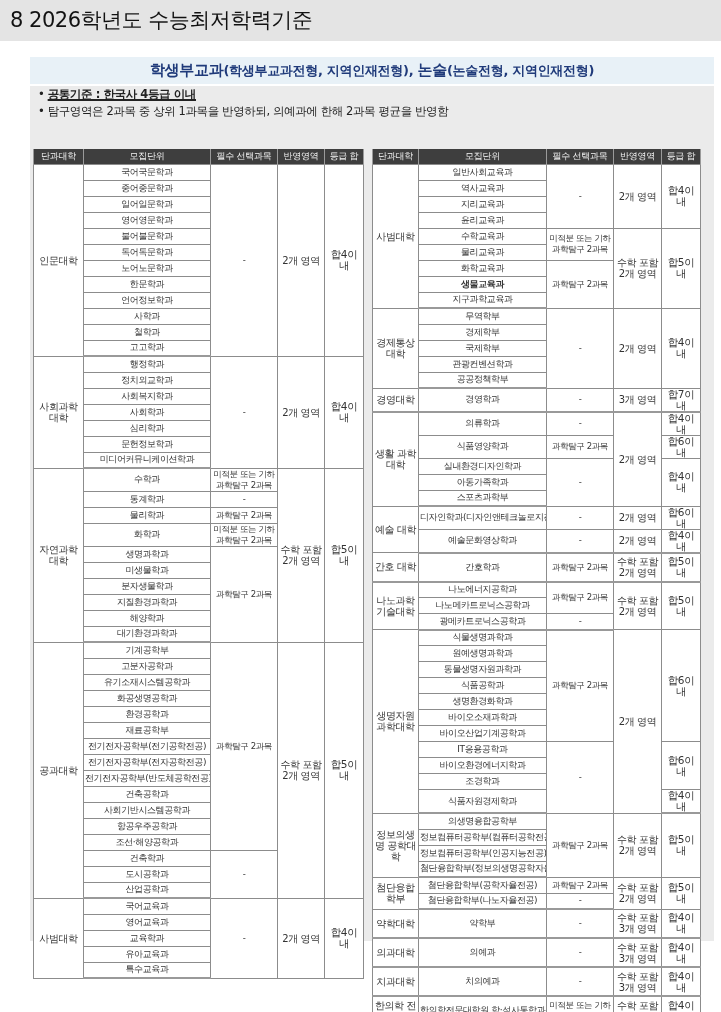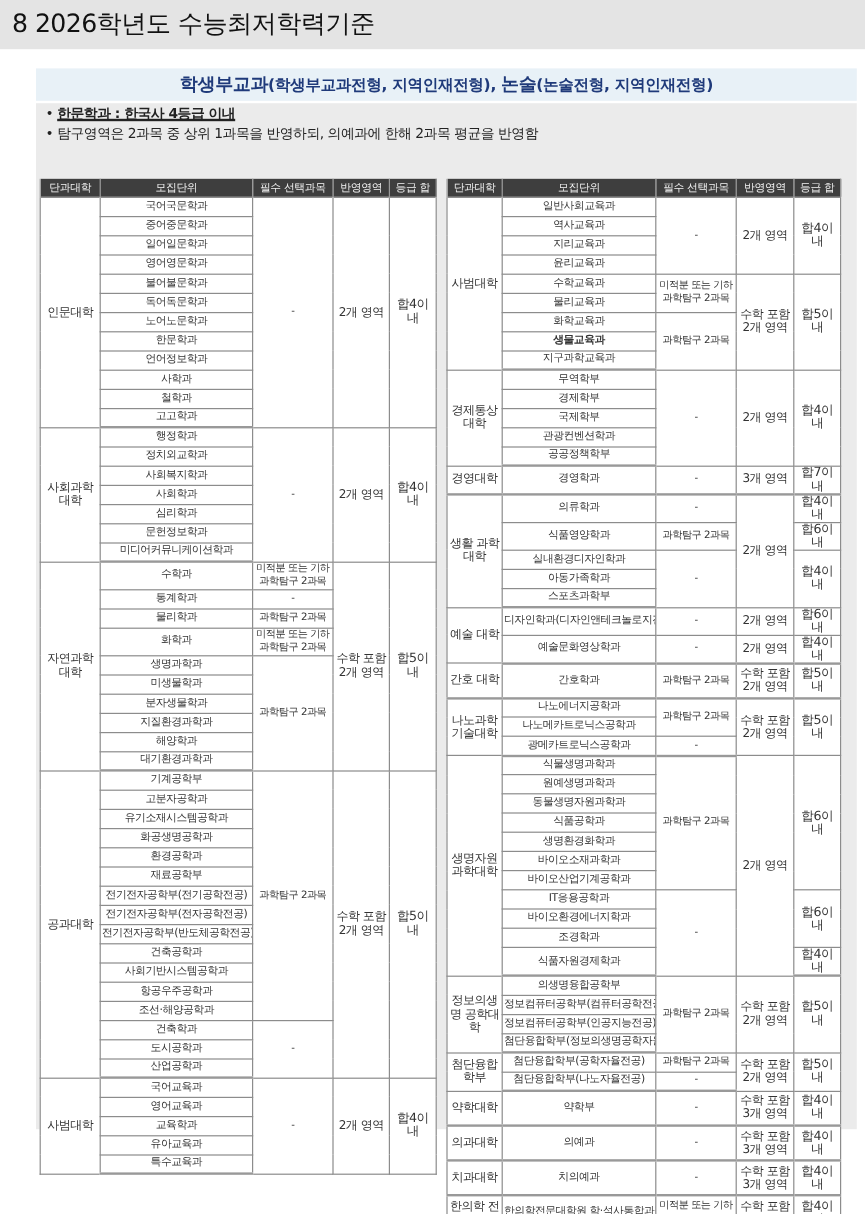--- a/index.html
+++ b/index.html
@@ -47,21 +47,21 @@
 <div class="frame">
   <div class="banner">
     <span class="big">학생부교과</span><span class="small">(학생부교과전형, 지역인재전형),</span>
     <span class="big">논술</span><span class="small">(논술전형, 지역인재전형)</span>
   </div>
 
   <div class="body-gray">
     <div class="bullets">
       <div class="bullet">
         <span>•</span>
-        <span class="u">한문학과 : 한국사 4등급 이내</span>
+        <span class="u">공통기준 : 한국사 4등급 이내</span>
       </div>
       <div class="bullet">
         <span>•</span>
         <span>탐구영역은 2과목 중 상위 1과목을 반영하되, 의예과에 한해 2과목 평균을 반영함</span>
       </div>
     </div>
 
     <table class="req" id="left-table">
       <colgroup>
           <col style="width:50px">

